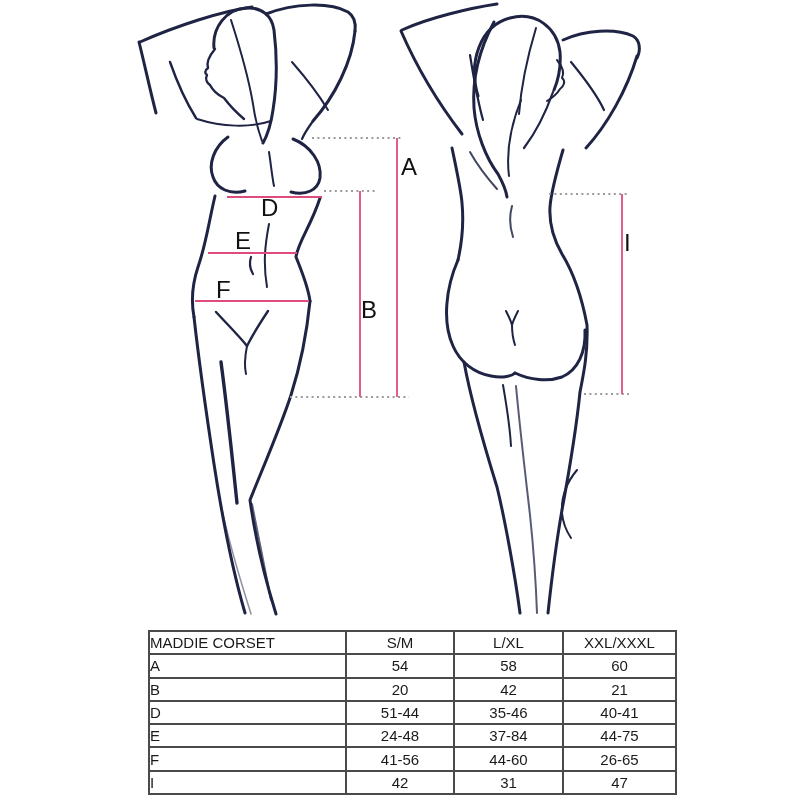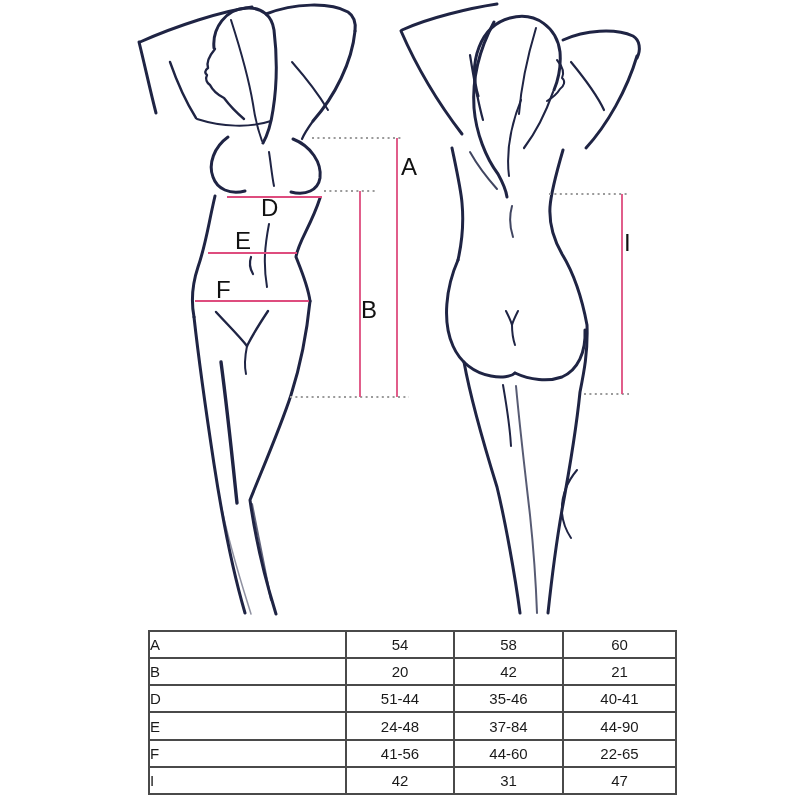--- a/index.html
+++ b/index.html
@@ -146,20 +146,26 @@
 
   <table class="size-table">
     <colgroup>
       <col style="width:197px">
         <col style="width:108px">
         <col style="width:109px">
         <col style="width:113px">
     </colgroup>
     <tbody>
       <tr>
+        <td class="c-label">MADDIE CORSET</td>
+        <td class="c-val">S/M</td>
+        <td class="c-val">L/XL</td>
+        <td class="c-val">XXL/XXXL</td>
+      </tr>
+      <tr>
         <td class="c-label">A</td>
         <td class="c-val">54</td>
         <td class="c-val">58</td>
         <td class="c-val">60</td>
       </tr>
       <tr>
         <td class="c-label">B</td>
         <td class="c-val">20</td>
         <td class="c-val">42</td>
         <td class="c-val">21</td>
@@ -167,27 +173,27 @@
       <tr>
         <td class="c-label">D</td>
         <td class="c-val">51-44</td>
         <td class="c-val">35-46</td>
         <td class="c-val">40-41</td>
       </tr>
       <tr>
         <td class="c-label">E</td>
         <td class="c-val">24-48</td>
         <td class="c-val">37-84</td>
-        <td class="c-val">44-90</td>
+        <td class="c-val">44-75</td>
       </tr>
       <tr>
         <td class="c-label">F</td>
         <td class="c-val">41-56</td>
         <td class="c-val">44-60</td>
-        <td class="c-val">22-65</td>
+        <td class="c-val">26-65</td>
       </tr>
       <tr>
         <td class="c-label">I</td>
         <td class="c-val">42</td>
         <td class="c-val">31</td>
         <td class="c-val">47</td>
       </tr>
     </tbody>
   </table>
 

